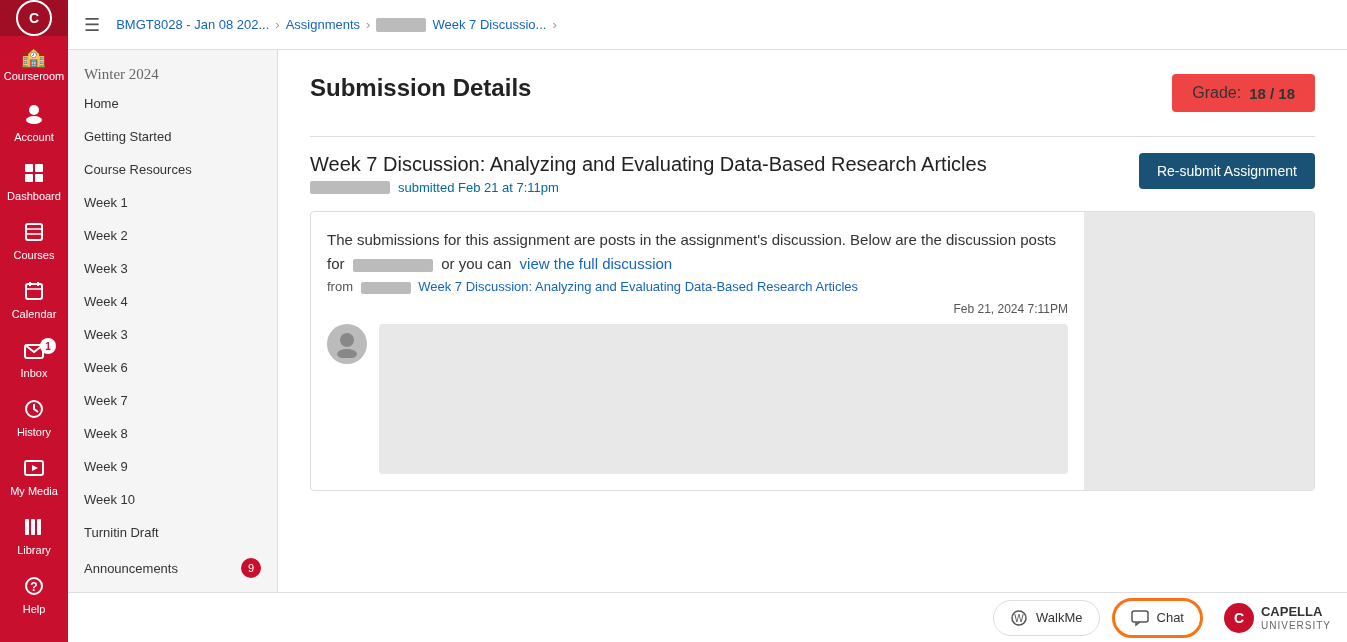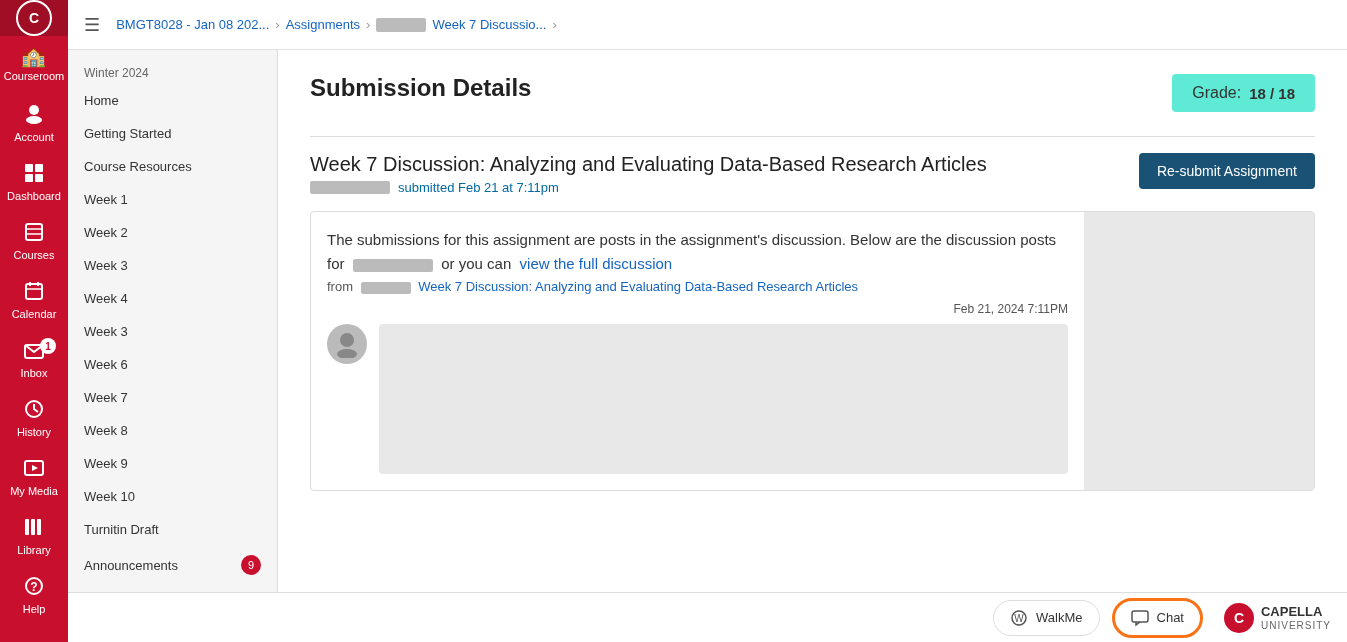--- a/index.html
+++ b/index.html
@@ -114,23 +114,24 @@
       background: #f5f5f5;
       border-right: 1px solid #ddd;
       overflow-y: auto;
       flex-shrink: 0;
       position: relative;
     }
     .course-nav-inner {
       padding: 8px 0;
     }
     .course-season {
-      font-size: 12px;
+      font-size: 15px;
       color: #666;
       padding: 8px 16px 4px;
+      font-family: Liberation Serif, serif;
     }
     .course-nav-item {
       padding: 9px 16px;
       cursor: pointer;
       font-size: 13px;
       color: #333;
       display: flex;
       align-items: center;
       justify-content: space-between;
     }
@@ -159,21 +160,21 @@
       align-items: flex-start;
       justify-content: space-between;
       margin-bottom: 24px;
     }
     .submission-title {
       font-size: 24px;
       font-weight: bold;
       color: #222;
     }
     .grade-box {
-      background: #5eead4;
+      background: #ef4444;
       padding: 10px 20px;
       border-radius: 4px;
       display: flex;
       align-items: center;
       gap: 8px;
       font-size: 16px;
     }
     .grade-label { color: #333; }
     .grade-value { font-weight: bold; color: #333; font-size: 15px; }
 

